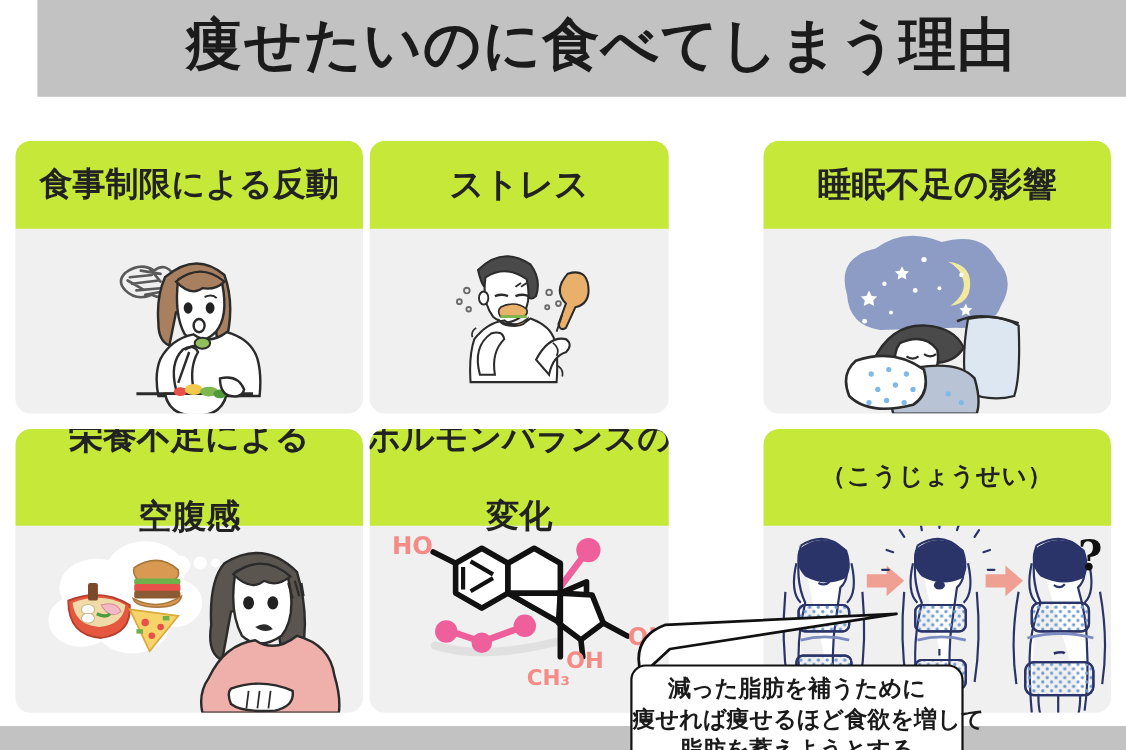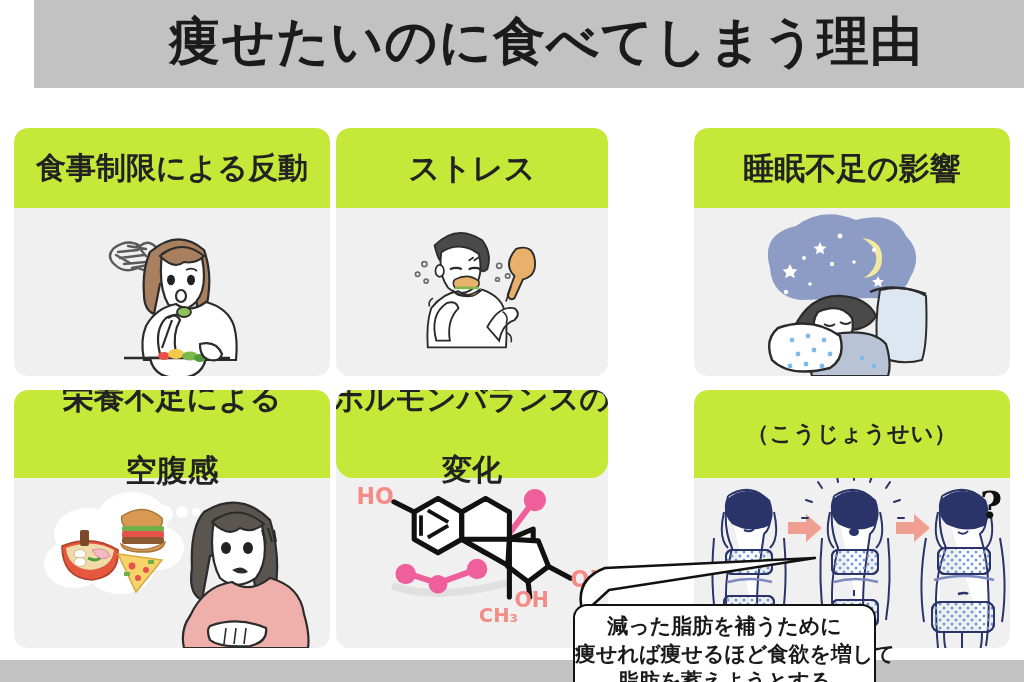--- a/index.html
+++ b/index.html
@@ -53,21 +53,21 @@
     text-align:center;
     line-height:1.18;
     padding:23px 8px;
   }
   .card.r1 .card-head{ height:80px; font-size:31px; }
   .card.r2 .card-head{ height:88px; font-size:31px;gap:36px; }
   .card-head .sub{ font-size:22px; font-weight:bold; letter-spacing:1px; }
   .head-line{ white-space:nowrap; }
   .card.c1.r1 .card-head{ font-size:30px; }
   .card.c3.r1 .card-head{ font-size:31px; }
-  .card.c2.r2 .card-head{ font-size:30px;border-radius:17px; }
+  .card.c2.r2 .card-head{ font-size:30px; }
 
   .card-body{ position:relative; width:100%; height:calc(100% - 80px);text-align:right; }
   .card.r2 .card-body{ height:calc(100% - 88px); }
   .illus{ position:absolute; inset:0; }
 
   
   .bubble{
     position:absolute; left:573px; top:604px; width:303px; height:92px;
     background:#ffffff;
     border:2.5px solid #111111;

